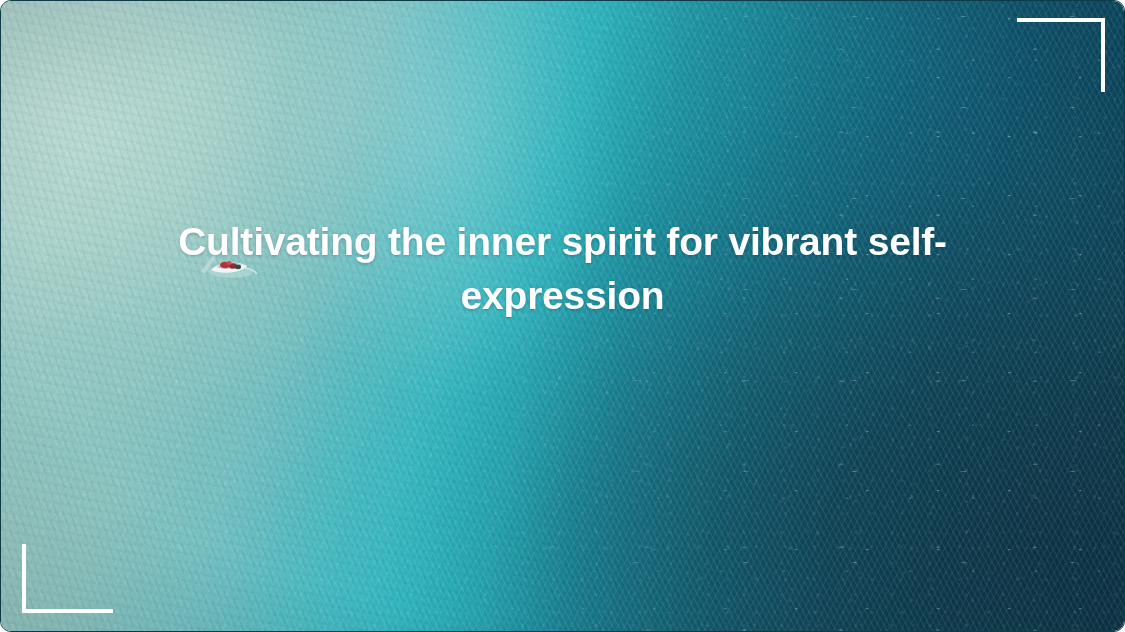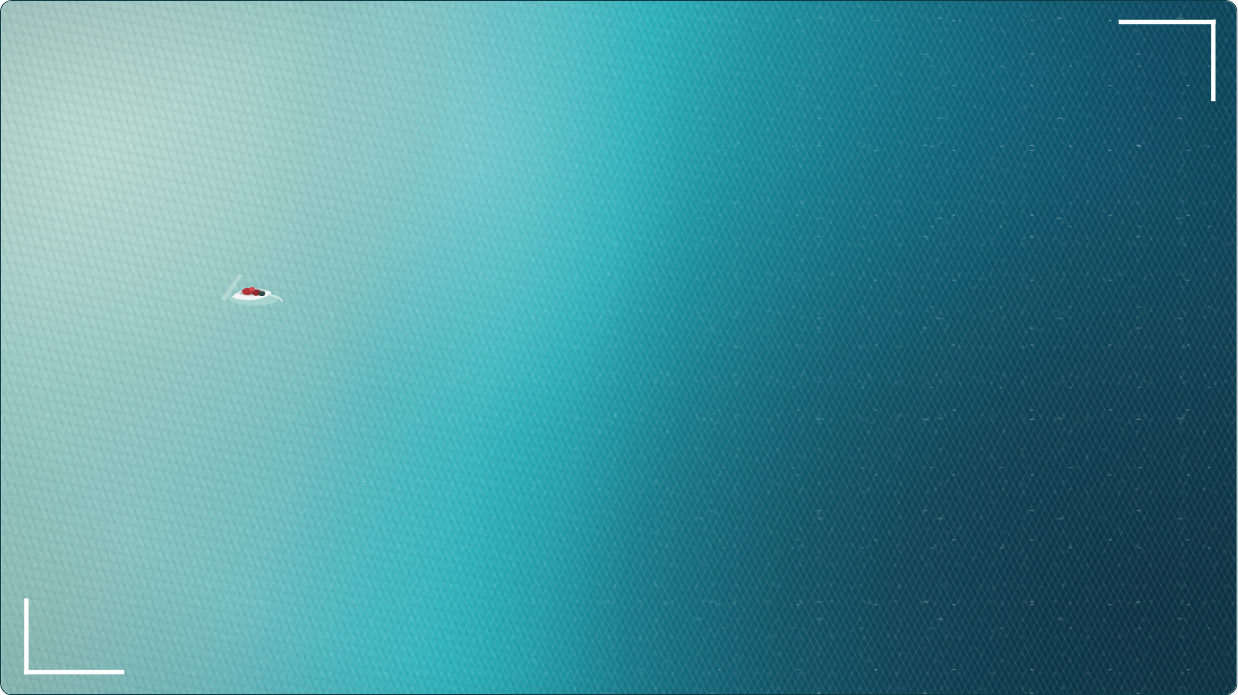--- a/index.html
+++ b/index.html
@@ -307,14 +307,17 @@
   <div class="bracket bracket-tr">
     <span class="h"></span>
     <span class="v"></span>
   </div>
 
   <div class="bracket bracket-bl">
     <span class="v"></span>
     <span class="h"></span>
   </div>
 
+  <div class="title-wrap">
+    <h1 class="slide-title">Cultivating the inner spirit for vibrant self-expression</h1>
+  </div>
 
 </div>
 
 </body></html>

